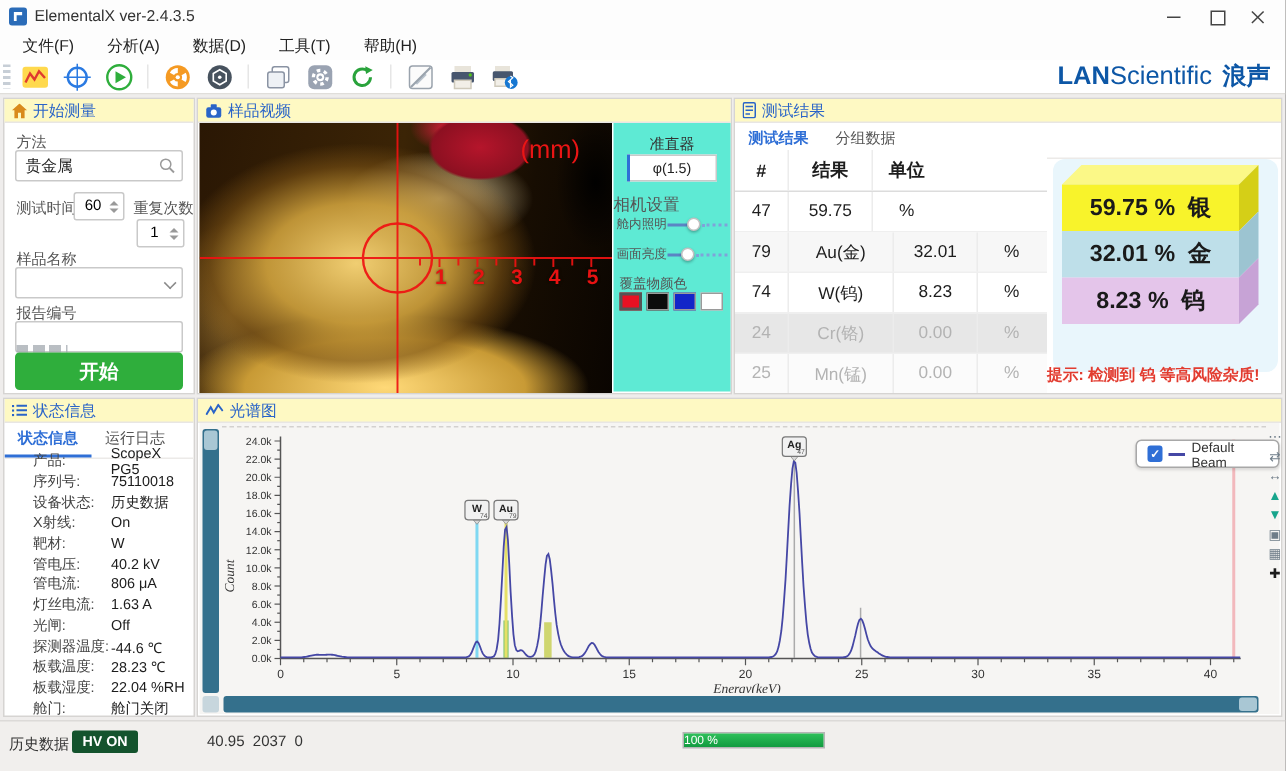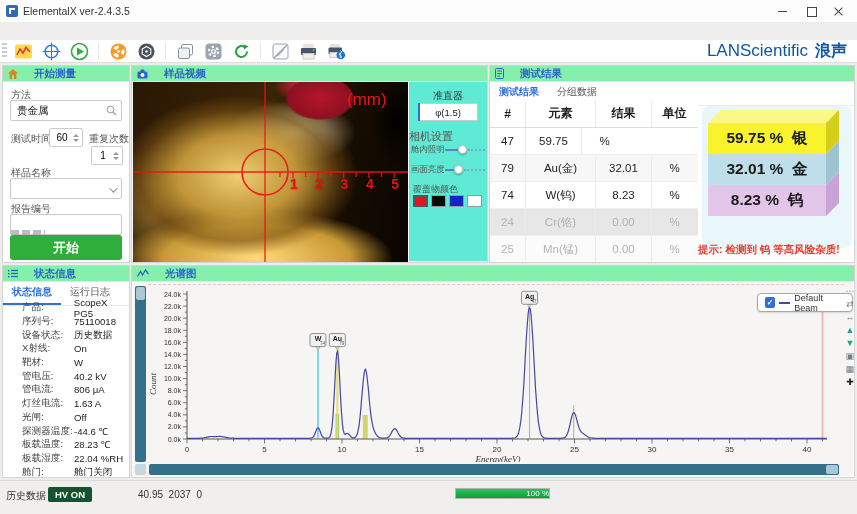--- a/index.html
+++ b/index.html
@@ -19,26 +19,26 @@
 .wclose:before{transform:rotate(45deg)}.wclose:after{transform:rotate(-45deg)}
 
 .menubar{position:absolute;left:0;top:22px;right:0;height:18px;background:#fdfdfd;display:flex;align-items:center;padding-left:4px}
 .menuitem{padding:0 11px;font-size:10.5px;color:#222}
 
 .toolbar{position:absolute;left:0;top:40px;right:0;height:23px;background:#fff;border-bottom:1px solid #e0deda;display:flex;align-items:center;padding-left:2px}
 .draghandle{width:5px;height:16px;margin-right:2px;background:repeating-linear-gradient(#b9c2cc 0 2px,transparent 2px 4px);opacity:.8}
 .tbicon{width:20px;height:20px;margin:0 4px;display:flex;align-items:center;justify-content:center}
 .tbsep{width:1px;height:16px;background:#e6e6e6;margin:0 5px}
 .brand{margin-left:auto;display:flex;align-items:baseline;padding-right:10px;color:#0d57a6;white-space:pre}
-.brand .b{font-weight:normal;font-size:17px}
+.brand .b{font-weight:bold;font-size:17px}
 .brand .n{font-size:17px}
 .brand .cn{font-weight:bold;font-size:16px;margin-left:7px}
 
 .panel{position:absolute;background:#fff;border:1px solid #d6d4d2}
-.phead{height:16px;background:#86efac;border-bottom:1px solid #e8e6e4;display:flex;align-items:center;gap:16px;padding:0 5px;color:#2a64c8;font-weight:bold;font-size:10.5px}
+.phead{height:16px;background:#fef9c3;border-bottom:1px solid #e8e6e4;display:flex;align-items:center;gap:4px;padding:0 5px;color:#2a64c8;font-weight:normal;font-size:10.5px}
 
 .flabel{position:absolute;left:8px;font-size:10px;color:#555}
 .finput{position:absolute;left:7px;right:7px;height:21px;border:1px solid #c9c9c9;border-radius:2px;background:#fff;font-size:10.5px;padding:0 18px 0 6px;color:#222;font-family:"Liberation Sans",sans-serif}
 .searchico{position:absolute;right:12px}
 .numbox{position:absolute;width:34px;height:19px;border:1px solid #c9c9c9;border-radius:2px;font-size:10px;text-align:center;padding-right:8px;font-family:"Liberation Sans",sans-serif}
 .spin{position:absolute;width:8px;height:19px;display:flex;flex-direction:column;justify-content:center;gap:2px}
 .spin i{display:block;width:0;height:0;border-left:3px solid transparent;border-right:3px solid transparent}
 .spin .up{border-bottom:3px solid #999}.spin .dn{border-top:3px solid #999}
 .selbox{position:absolute;left:7px;right:7px;height:21px;border:1px solid #c9c9c9;border-radius:2px;background:#fff}
 .chev{position:absolute;right:6px;top:8px;width:6px;height:6px;border-right:1px solid #8a8a8a;border-bottom:1px solid #8a8a8a;transform:rotate(45deg) translateY(-2px)}
@@ -105,37 +105,44 @@
 .ldash{width:12px;height:2px;background:#4547a5}
 .ltext{font-size:9px;color:#333}
 .iconstrip{position:absolute;left:711px;top:4px;width:12px;display:flex;flex-direction:column;gap:3px;align-items:center}
 .cticon{font-size:9px;line-height:10px}
 
 .statusbar{position:absolute;left:0;right:0;top:480px;height:34px;background:#f1efed;border-top:1px solid #dcdad8}
 .sb-hist{position:absolute;left:6px;top:8px;font-size:10px;color:#333}
 .hvbadge{position:absolute;left:48px;top:6px;background:#14532d;color:#fff;font-weight:bold;font-size:9.5px;padding:2px 7px;border-radius:2px}
 .sb-nums{position:absolute;left:138px;top:8px;font-size:10px;color:#333;white-space:pre}
 .progress{position:absolute;left:455px;top:7px;width:95px;height:11px;border:1px solid #b5b5b5;background:#fff}
-.pfill{height:100%;background:linear-gradient(#2ec05a,#129b40);display:flex;align-items:center;justify-content:flex-end;color:#fff;font-size:8px}
+.pfill{height:100%;background:linear-gradient(#2ec05a,#129b40);display:flex;align-items:center;justify-content:flex-start;color:#fff;font-size:8px}
 </style>
 </head>
 <body>
 
 <div class="app">
 
   <div class="titlebar">
     <div class="appicon"></div>
     <span class="titletext">ElementalX  ver-2.4.3.5</span>
     <div class="winbtns">
       <div class="wbtn wmin"></div>
       <div class="wbtn wmax"></div>
       <div class="wbtn wclose"></div>
     </div>
   </div>
 
+  <div class="menubar" id="menubar">
+      <div class="menuitem">文件(F)</div>
+      <div class="menuitem">分析(A)</div>
+      <div class="menuitem">数据(D)</div>
+      <div class="menuitem">工具(T)</div>
+      <div class="menuitem">帮助(H)</div>
+    </div>
 
   <div class="toolbar">
     <div class="draghandle"></div>
     <div class="tbicon">
       <svg width="19" height="19">
           <rect x="1" y="2.5" width="17" height="14" rx="2" fill="#ffd94d"></rect>
           <polyline points="3,13 6,7 9,11 12,5.5 16,10" stroke="#e03a2f" stroke-width="1.6" fill="none"></polyline>
         </svg>
     </div>
     <div class="tbicon">
@@ -405,21 +412,20 @@
         </svg>
       <span>测试结果</span>
     </div>
     <div class="tabsrow" style="top:16px" id="results-tabs">
         <div class="tab active">测试结果</div>
         <div class="tab">分组数据</div>
       </div>
     <div class="rtable" id="results-table">
         <div class="trow hdr">
           <span class="c0">#</span>
-          <span class="c1">元素</span>
           <span class="c2">结果</span>
           <span class="c3">单位</span>
         </div>
         <div class="trow" style="background: rgb(255, 255, 255);">
           <span class="c0">47</span>
           <span class="c2">59.75</span>
           <span class="c3">%</span>
         </div>
         <div class="trow" style="background: rgb(247, 247, 247);">
           <span class="c0">79</span>

